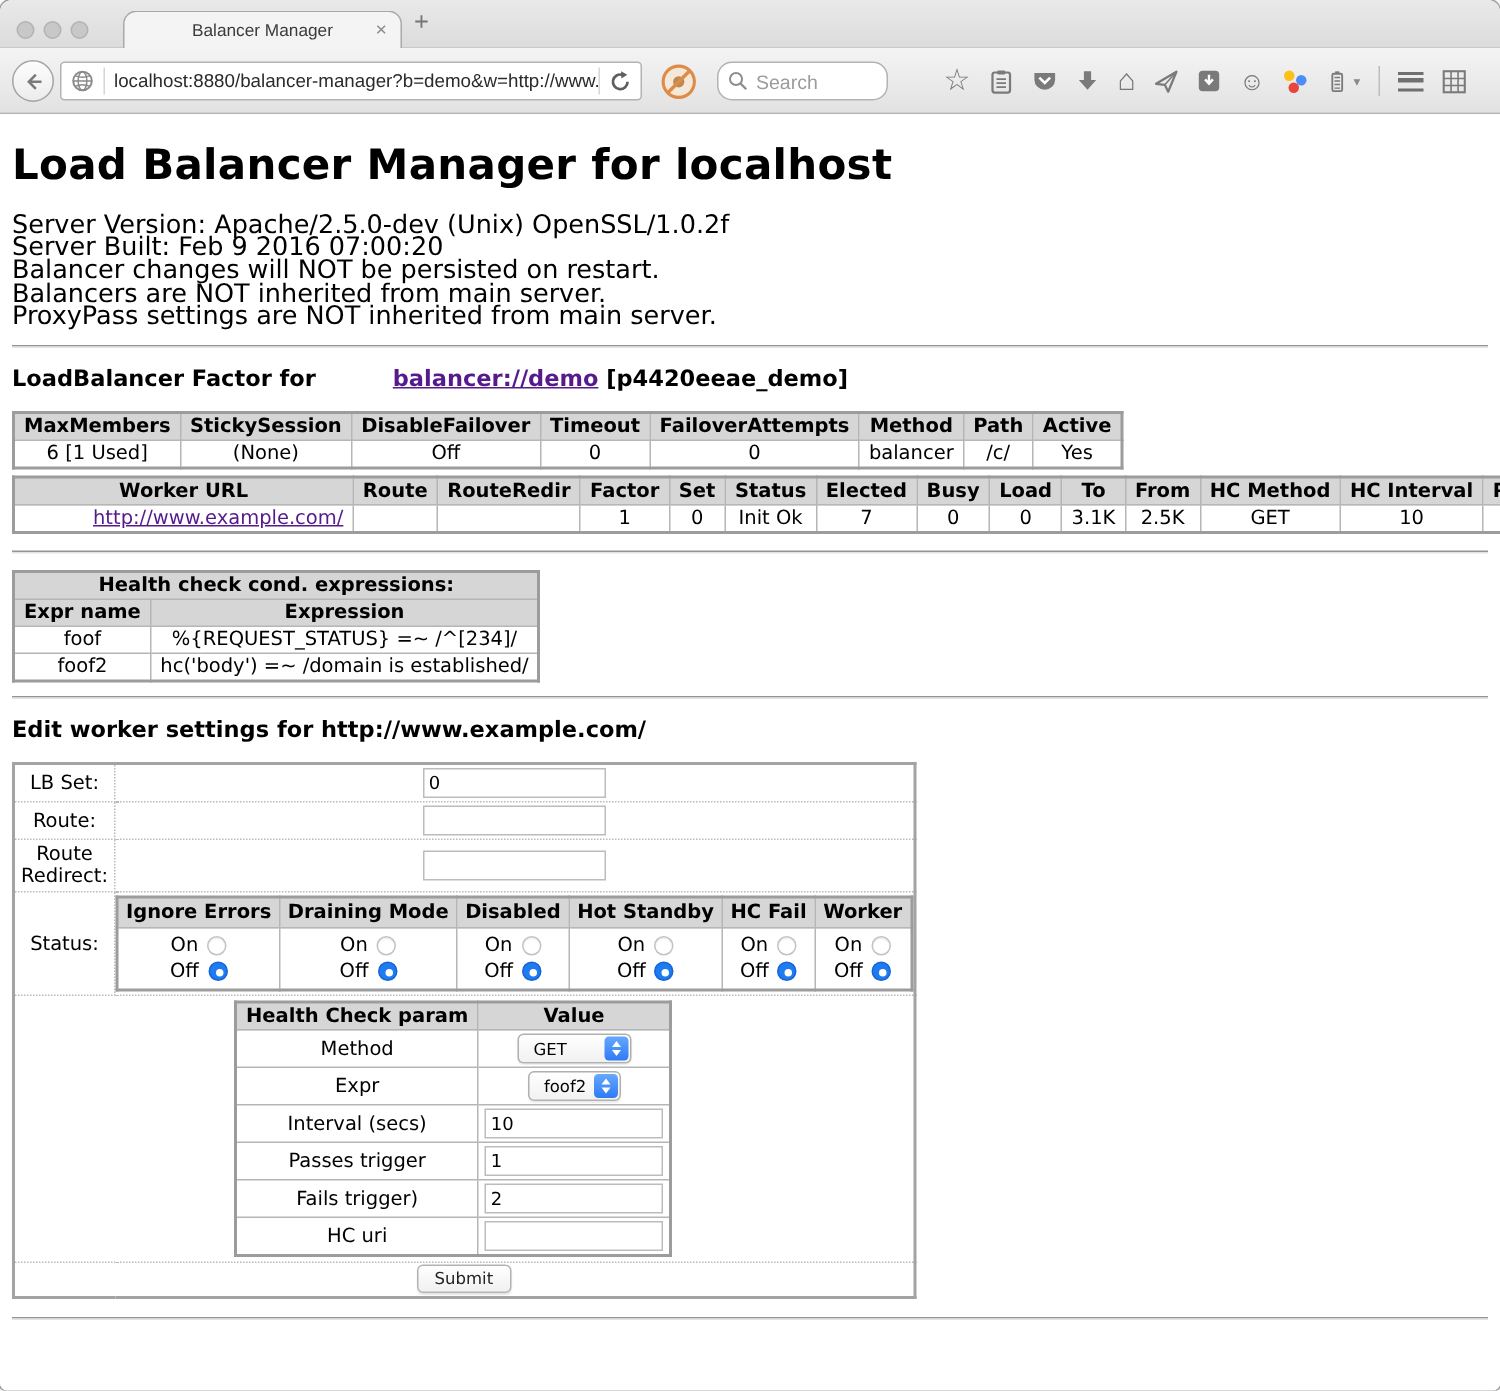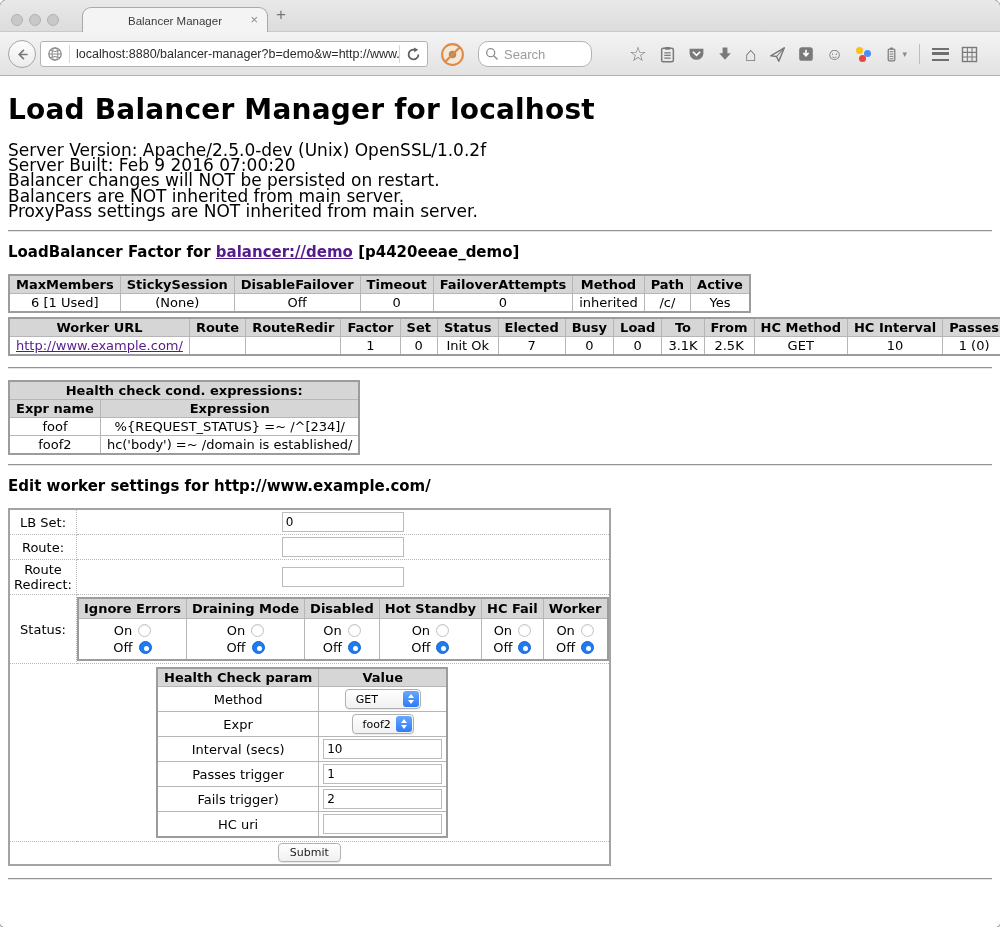--- a/index.html
+++ b/index.html
@@ -49,21 +49,21 @@
   .hamburger::before { content:""; display:block; height:2.5px; background:#6f6f6f; margin-top:2.8px; }
   .vdiv { width:1px; height:20px; background:#bdbdbd; }
 
   
   .content { position:absolute; left:0; top:77px; width:100%; height:850px; background:#fff;
              padding:0 8px; font-family:"DejaVu Sans", sans-serif; font-size:13px; color:#000; overflow:hidden; }
   h1.pgtitle { font-size:28px; font-weight:bold; margin:16px 0 17px 0; letter-spacing:.2px; }
   .infoline { font-size:17px; line-height:15.2px; }
   .hr { height:2px; border-top:1px solid #949494; border-bottom:1px solid #e4e4e4; margin:11px 0; }
   h3.sect { font-size:15px; font-weight:bold; margin:9px 0 13px 0; }
-  a, .vlink { color:#551a8b; text-decoration:underline; }
+  a, .vlink { color:#551a8b; text-decoration:underline;margin-left:46px; }
 
   table.tbl { border-collapse:collapse; border:2px solid #9c9c9c; margin-bottom:4px;padding-left:28px; }
   table.tbl th, table.tbl td { border:1px solid #b6b6b6; padding:1px 6px; font-size:13px;
                                text-align:center; white-space:nowrap; }
   table.tbl th { background:#d6d6d6; font-weight:bold; }
   td.la { text-align:left; } .mb16{margin-bottom:16px;}
   .workers { width:984px; }
 
   
   table.formtbl { border-collapse:collapse; border:2px solid #a3a3a3; width:564px; margin-bottom:2px; }
@@ -257,21 +257,21 @@
         <th>Method</th>
         <th>Path</th>
         <th>Active</th>
       </tr>
       <tr>
         <td>6 [1 Used]</td>
         <td>(None)</td>
         <td>Off</td>
         <td>0</td>
         <td>0</td>
-        <td>inherited</td>
+        <td>balancer</td>
         <td>/c/</td>
         <td>Yes</td>
       </tr>
       </tbody>
     </table>
 
     <table class="tbl workers">
       <tbody>
       <tr>
         <th>Worker URL</th>

